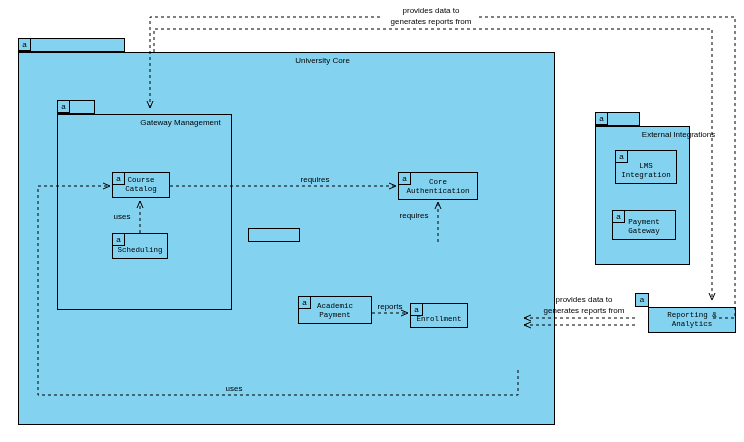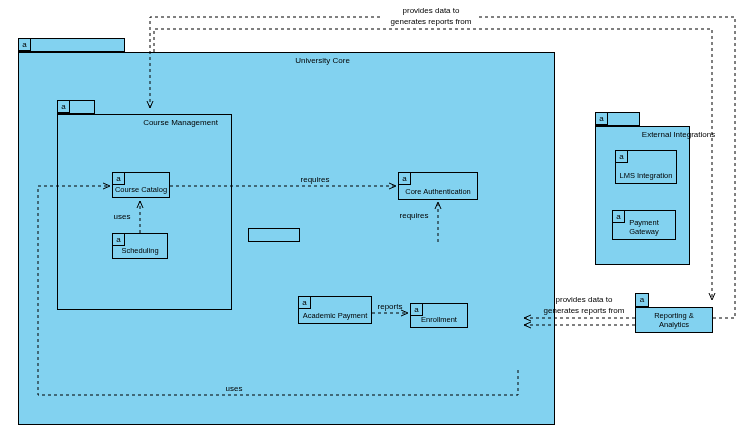--- a/index.html
+++ b/index.html
@@ -4,21 +4,21 @@
 <style>
   html,body{margin:0;padding:0;}
   body{font-family:"Liberation Sans", sans-serif; background:#fff;}
   .canvas{position:relative;width:744px;height:442px;background:var(--bg,#fff);overflow:hidden;}
 
   .pkg-tab{position:absolute;box-sizing:border-box;border:1px solid var(--border,#000);background:var(--fill,#82D2F0);}
   .pkg-body{position:absolute;box-sizing:border-box;border:1px solid var(--border,#000);background:var(--fill,#82D2F0);}
   .pkg-title{width:100%;text-align:center;font-size:8px;line-height:10px;padding-top:3px;color:#000;padding-left:36px;}
 
   .node{position:absolute;box-sizing:border-box;border:1px solid var(--border,#000);background:var(--fill,#82D2F0);}
-  .node-label{position:absolute;left:1px;right:1px;bottom:3px;text-align:center;font-size:7.5px;line-height:9px;color:#000;white-space:pre-line;}
+  .node-label{position:absolute;left:1px;right:1px;bottom:3px;text-align:center;font-size:7.5px;line-height:9px;color:#000;white-space:pre-line;font-family:Liberation Mono, monospace;}
 
   .badge{position:absolute;left:-1px;top:-1px;width:13px;height:13px;box-sizing:border-box;
          border:1px solid var(--border,#000);background:var(--fill,#82D2F0);
          display:flex;align-items:center;justify-content:center;font-size:8px;line-height:8px;color:#000;}
   .badge.standalone{position:absolute;}
 
   .edges{position:absolute;left:0;top:0;width:744px;height:442px;pointer-events:none;}
   .edges path{stroke:var(--border,#000);stroke-width:1;fill:none;stroke-dasharray:3 3;}
 
   .edge-label{position:absolute;font-size:8px;line-height:11px;text-align:center;color:#000;white-space:pre-line;}
@@ -33,21 +33,21 @@
     <span class="badge">a</span>
   </div>
   <div class="pkg-body" style="left:18px;top:52px;width:537px;height:373px">
     <div class="pkg-title">University Core</div>
   </div>
 
   <div class="pkg-tab" style="left:57px;top:100px;width:38px;height:14px">
     <span class="badge">a</span>
   </div>
   <div class="pkg-body" style="left:57px;top:114px;width:175px;height:196px">
-    <div class="pkg-title">Course Management</div>
+    <div class="pkg-title">Gateway Management</div>
   </div>
 
   <div class="node" style="left:112px;top:172px;width:58px;height:26px">
     <span class="badge">a</span>
     <div class="node-label">Course Catalog</div>
   </div>
 
   <div class="node" style="left:112px;top:233px;width:56px;height:26px">
     <span class="badge">a</span>
     <div class="node-label">Scheduling</div>
@@ -81,21 +81,21 @@
     <span class="badge">a</span>
     <div class="node-label">LMS Integration</div>
   </div>
 
   <div class="node" style="left:612px;top:210px;width:64px;height:30px">
     <span class="badge">a</span>
     <div class="node-label">Payment Gateway</div>
   </div>
 
   <div class="badge standalone" style="left:635px;top:293px;width:14px;height:14px">a</div>
-  <div class="node" style="left:635px;top:307px;width:78px;height:26px">
+  <div class="node" style="left:648px;top:307px;width:88px;height:26px">
     <div class="node-label">Reporting &amp;
 Analytics</div>
   </div>
 
   <svg class="edges" viewBox="0 0 744 442" xmlns="http://www.w3.org/2000/svg">
     <defs>
       <marker id="arrowOpen" markerWidth="10" markerHeight="10" refX="8" refY="4" orient="auto" markerUnits="userSpaceOnUse">
         <path d="M1,1 L8,4 L1,7" style="stroke-dasharray:none"></path>
       </marker>
     </defs>

